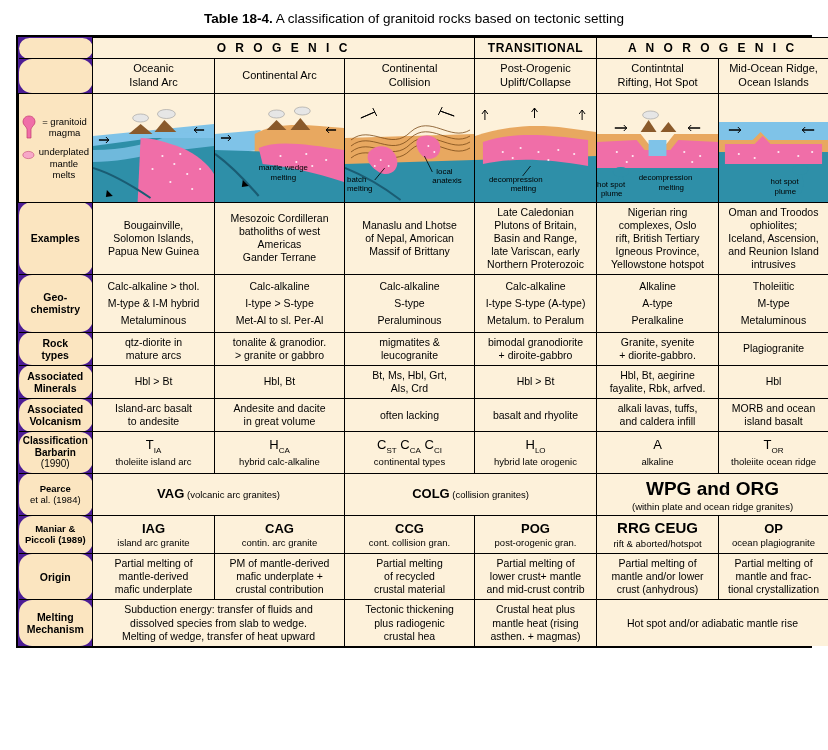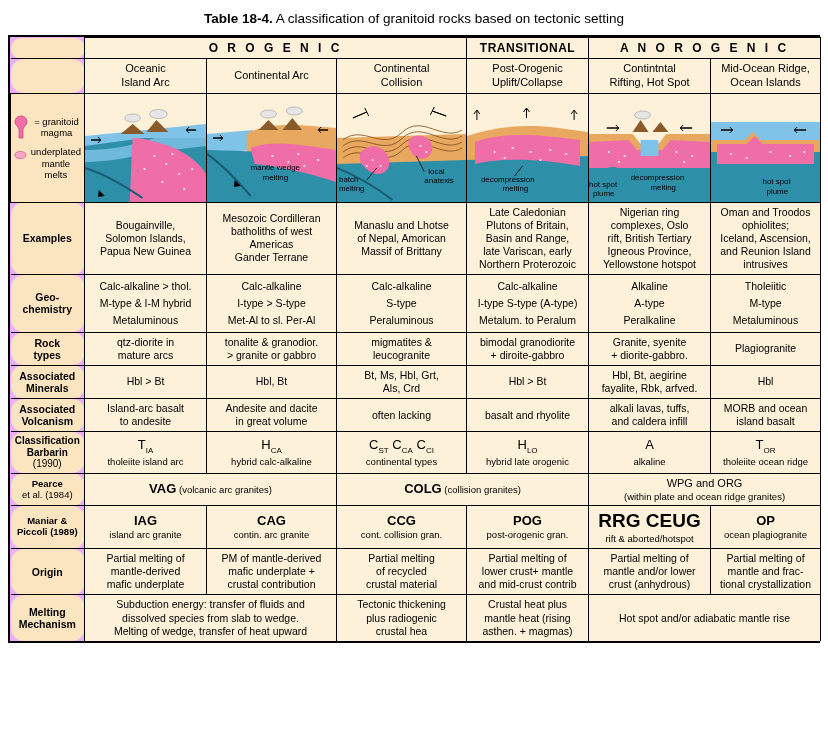--- a/index.html
+++ b/index.html
@@ -15,23 +15,23 @@
   .caption{
     text-align:center;
     font-size:13.5px;
     padding-top:11px;
     padding-bottom:9px;
     font-weight:400;
   }
   .caption b{font-weight:bold;}
 
   .tablewrap{
-    margin:0 8px;
+    margin:0 16px;
     border:2px solid #000;
-    background:#f0abfc;
+    background:#4c1d95;
     box-sizing:border-box;
   }
   table.main{
     border-collapse:collapse;
     width:100%;
     table-layout:fixed;
     font-size:10.5px;
   }
   table.main td, table.main th{
     border:1px solid #000;
@@ -468,21 +468,21 @@
           <div>Pearce</div>
           <div class="ital" style="font-weight:normal">et al. (1984)</div>
         </td>
         <td class="cell" colspan="2">
           <span style="font-size:13px;font-weight:bold">VAG</span><span class="small"> (volcanic arc granites)</span>
         </td>
         <td class="cell" colspan="2">
           <span style="font-size:13px;font-weight:bold">COLG</span><span class="small"> (collision granites)</span>
         </td>
         <td class="cell" colspan="2">
-          <div style="font-size:11px;font-weight:normal">WPG and ORG</div>
+          <div style="font-size:19px;font-weight:bold">WPG and ORG</div>
           <div class="small">(within plate and ocean ridge granites)</div>
         </td>
       </tr>
 
       <tr>
         <td class="rowlabel" style="border-left:none;font-size:9.5px">
           <div>Maniar &amp;</div>
           <div>Piccoli (1989)</div>
         </td>
         <td class="cell">
@@ -495,21 +495,21 @@
         </td>
         <td class="cell">
           <div style="font-size:13px;font-weight:bold">CCG</div>
           <div class="small">cont. collision gran.</div>
         </td>
         <td class="cell">
           <div style="font-size:13px;font-weight:bold">POG</div>
           <div class="small">post-orogenic gran.</div>
         </td>
         <td class="cell">
-          <div style="font-size:19px;font-weight:bold">RRG  CEUG</div>
+          <div style="font-size:15px;font-weight:bold">RRG  CEUG</div>
           <div class="small">rift &amp; aborted/hotspot</div>
         </td>
         <td class="cell">
           <div style="font-size:13px;font-weight:bold">OP</div>
           <div class="small">ocean plagiogranite</div>
         </td>
       </tr>
 
       <tr>
         <td class="rowlabel" style="border-left:none;">Origin</td>

